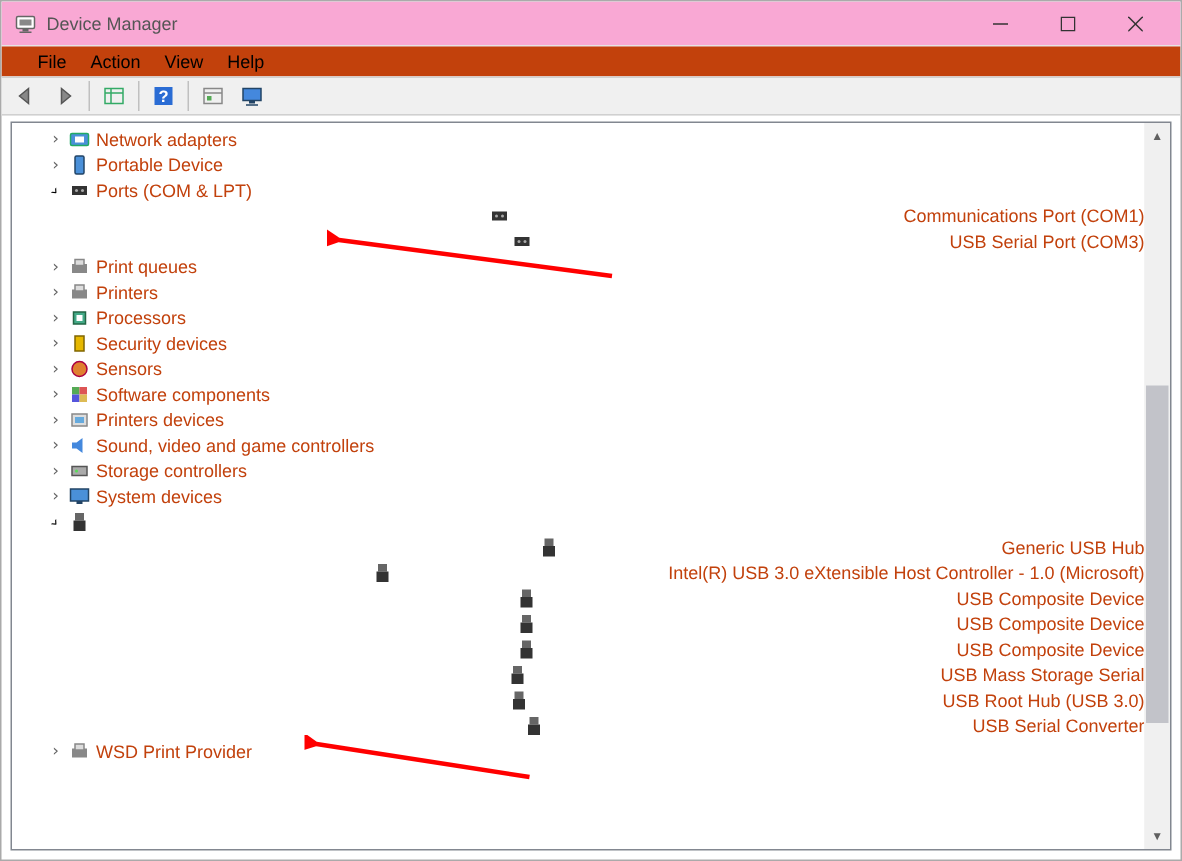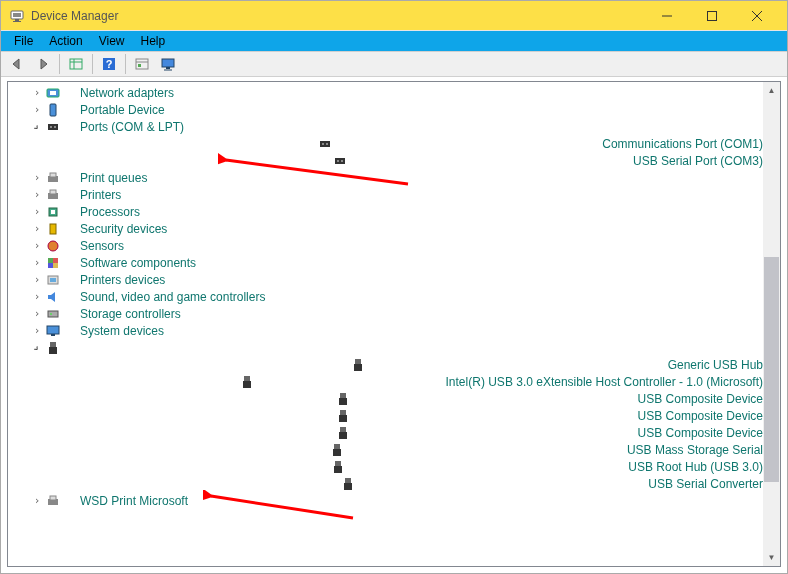--- a/index.html
+++ b/index.html
@@ -8,21 +8,21 @@
   font-size: 12px;
   background: #fff;
   width: 788px;
   height: 574px;
   overflow: hidden;
   border: 1px solid #aaa;
   position: relative;
 }
 .titlebar {
   height: 30px;
-  background: #fde047;
+  background: #f9a8d4;
   display: flex;
   align-items: center;
   padding: 0 8px;
   border-bottom: 1px solid #e5e5e5;
 }
 .titlebar .app-icon {
   width: 16px; height: 16px;
   margin-right: 6px;
   display: flex; align-items: center; justify-content: center;
 }
@@ -31,23 +31,23 @@
 .win-btn {
   width: 45px; height: 29px;
   display: flex; align-items: center; justify-content: center;
   color: #333; font-size: 12px;
 }
 
 .menubar {
   height: 20px;
   display: flex;
   align-items: center;
-  padding: 0 5px;
+  padding: 0 16px;
   gap: 0;
-  background: #0ea5e9;
+  background: #c2410c;
 }
 .menubar span {
   padding: 2px 8px;
   font-size: 12px;
 }
 
 .toolbar {
   height: 26px;
   display: flex;
   align-items: center;
@@ -100,21 +100,21 @@
   color: #666; font-size: 11px;
   font-family: monospace;
   cursor: pointer;
 }
 .node .exp.blank { visibility: hidden; }
 .node .ico {
   width: 16px; height: 16px;
   margin: 0 3px 0 1px;
   display: flex; align-items: center; justify-content: center;
 }
-.node .lbl { font-size: 12px; color: #0f766e; margin-left: 16px; }
+.node .lbl { font-size: 12px; color: #c2410c; }
 .indent1 { padding-left: 22px; }
 .indent2 { padding-left: 44px; justify-content: space-between; }
 
 
 .arrow {
   position: absolute;
   pointer-events: none;
 }
 svg.icon { display: block; }
 </style>
@@ -469,21 +469,21 @@
     </div>
 
     <div class="node indent1">
       <span class="exp">›</span>
       <span class="ico">
           <svg width="16" height="16">
             <rect x="3" y="6" width="10" height="6" fill="#888"></rect>
             <rect x="5" y="3" width="6" height="4" fill="#ddd" stroke="#888"></rect>
           </svg>
         </span>
-      <span class="lbl">WSD Print Microsoft</span>
+      <span class="lbl">WSD Print Provider</span>
     </div>
 
   </div>
 
   <div class="scrollbar">
     <div class="scroll-btn">▲</div>
     <div class="scroll-track">
       <div class="scroll-thumb"></div>
     </div>
     <div class="scroll-btn">▼</div>

